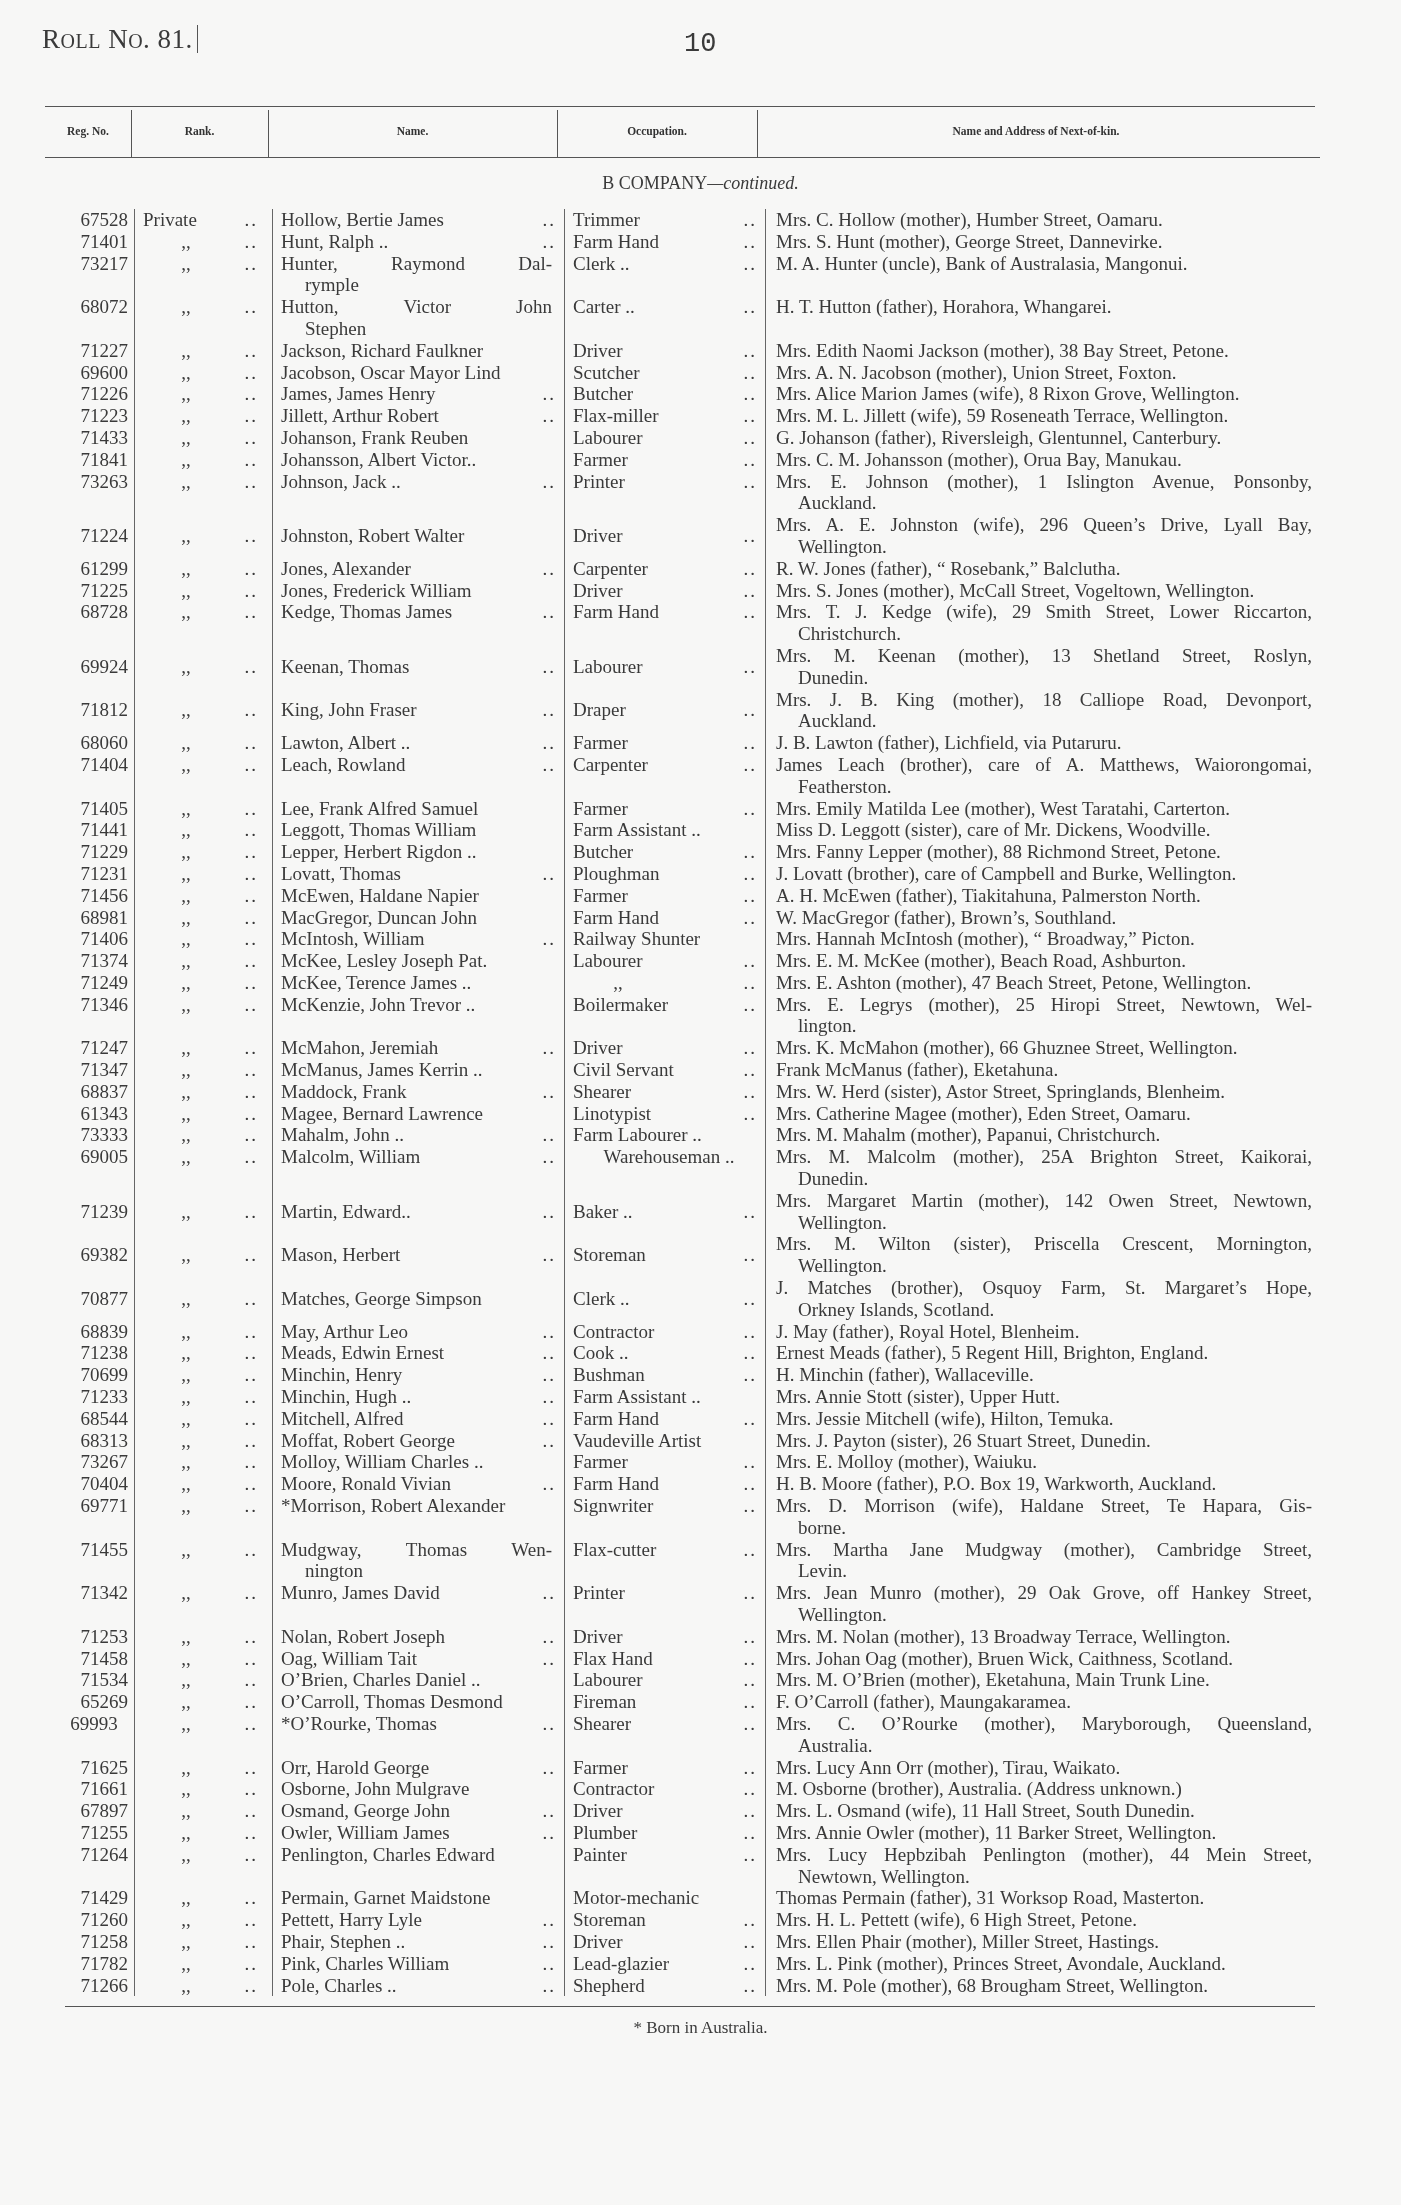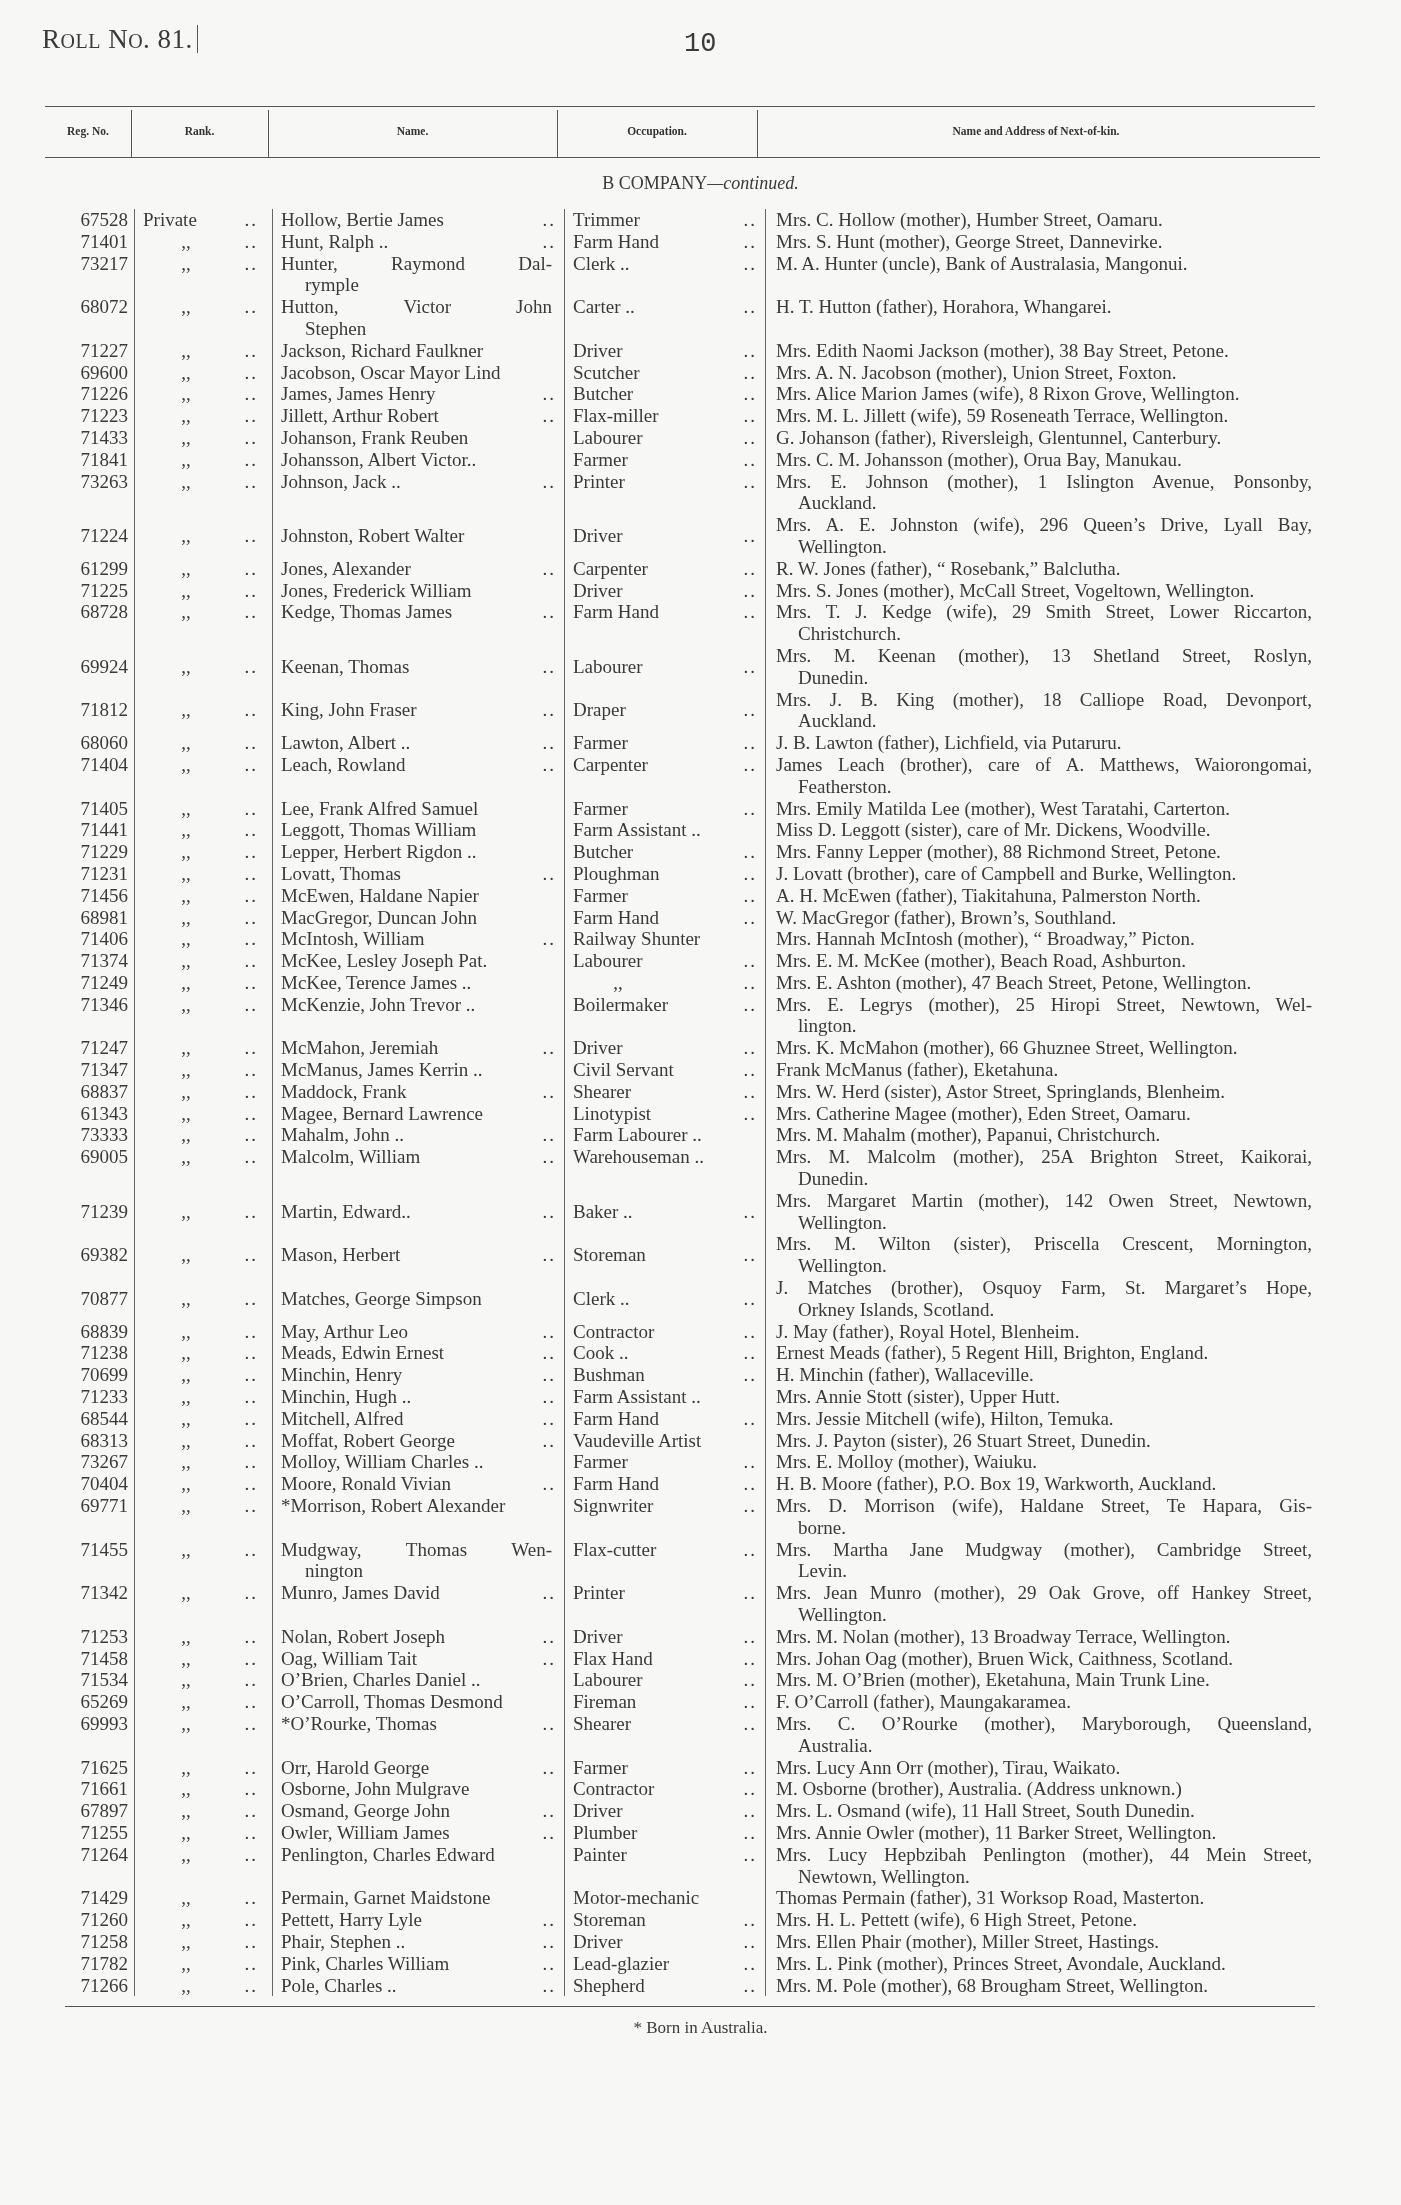--- a/index.html
+++ b/index.html
@@ -473,21 +473,21 @@
           <span class="kin-line">Mrs. M. Mahalm (mother), Papanui, Christchurch.</span>
         </td>
       </tr>
       <tr>
         <td class="c-reg" style="padding-top: 0px;">69005</td>
         <td class="c-rank" style="padding-top: 0px;"><span class="rank-text ditto">,,</span><span class="dots" style="top: 0px;">..</span></td>
         <td class="c-name" style="padding-top: 0px;">
           <span class="cell-line">Malcolm, William</span>
           <span class="dots" style="top: 0px;">..</span>
         </td>
-        <td class="c-occ" style="padding-top: 0px;"><span>Warehouseman ..</span></td>
+        <td class="c-occ" style="padding-top: 0px; text-align: center;"><span>Warehouseman ..</span></td>
         <td class="c-kin">
           <span class="kin-line" style="text-align: justify; text-align-last: justify; padding-right: 8px;">Mrs. M. Malcolm (mother), 25A Brighton Street, Kaikorai,</span>
           <span class="kin-line cont">Dunedin.</span>
         </td>
       </tr>
       <tr>
         <td class="c-reg" style="padding-top: 10.9px;">71239</td>
         <td class="c-rank" style="padding-top: 10.9px;"><span class="rank-text ditto">,,</span><span class="dots" style="top: 10.9px;">..</span></td>
         <td class="c-name" style="padding-top: 10.9px;">
           <span class="cell-line">Martin, Edward..</span>
@@ -701,21 +701,21 @@
         <td class="c-rank" style="padding-top: 0px;"><span class="rank-text ditto">,,</span><span class="dots" style="top: 0px;">..</span></td>
         <td class="c-name" style="padding-top: 0px;">
           <span class="cell-line">O’Carroll, Thomas Desmond</span>
         </td>
         <td class="c-occ" style="padding-top: 0px;"><span>Fireman</span><span class="dots" style="top: 0px;">..</span></td>
         <td class="c-kin">
           <span class="kin-line">F. O’Carroll (father), Maungakaramea.</span>
         </td>
       </tr>
       <tr>
-        <td class="c-reg" style="padding-top: 0px;">69993</td>
+        <td class="c-reg" style="padding-top: 0px; text-align: center;">69993</td>
         <td class="c-rank" style="padding-top: 0px;"><span class="rank-text ditto">,,</span><span class="dots" style="top: 0px;">..</span></td>
         <td class="c-name" style="padding-top: 0px; padding-left: 2px;">
           <span class="cell-line">*O’Rourke, Thomas</span>
           <span class="dots" style="top: 0px;">..</span>
         </td>
         <td class="c-occ" style="padding-top: 0px;"><span>Shearer</span><span class="dots" style="top: 0px;">..</span></td>
         <td class="c-kin">
           <span class="kin-line" style="text-align: justify; text-align-last: justify; padding-right: 8px;">Mrs. C. O’Rourke (mother), Maryborough, Queensland,</span>
           <span class="kin-line cont">Australia.</span>
         </td>

